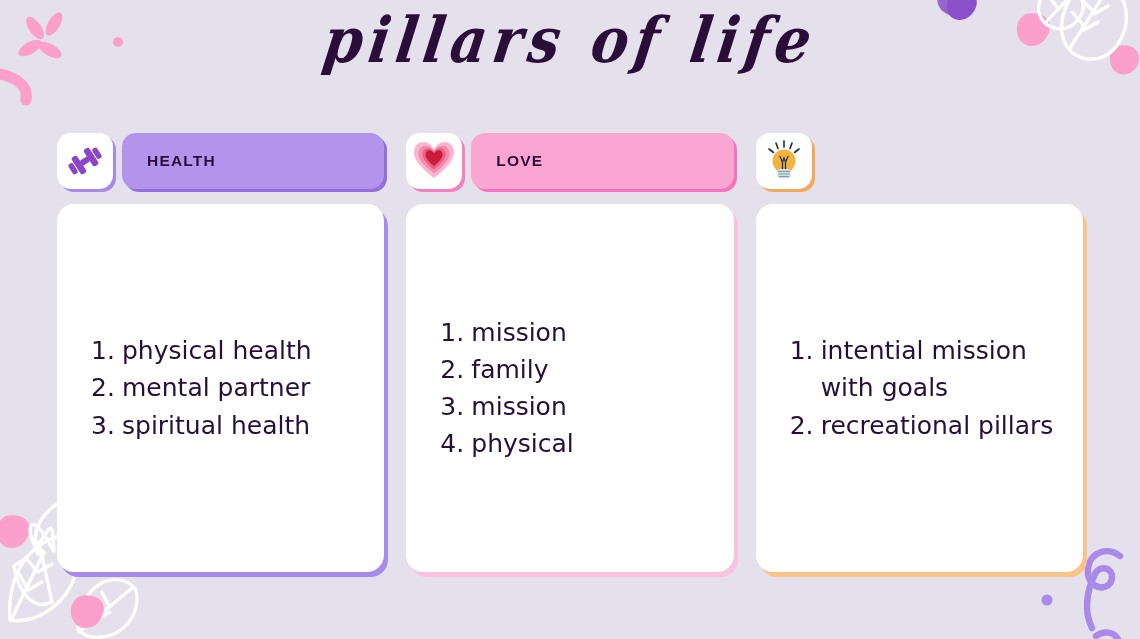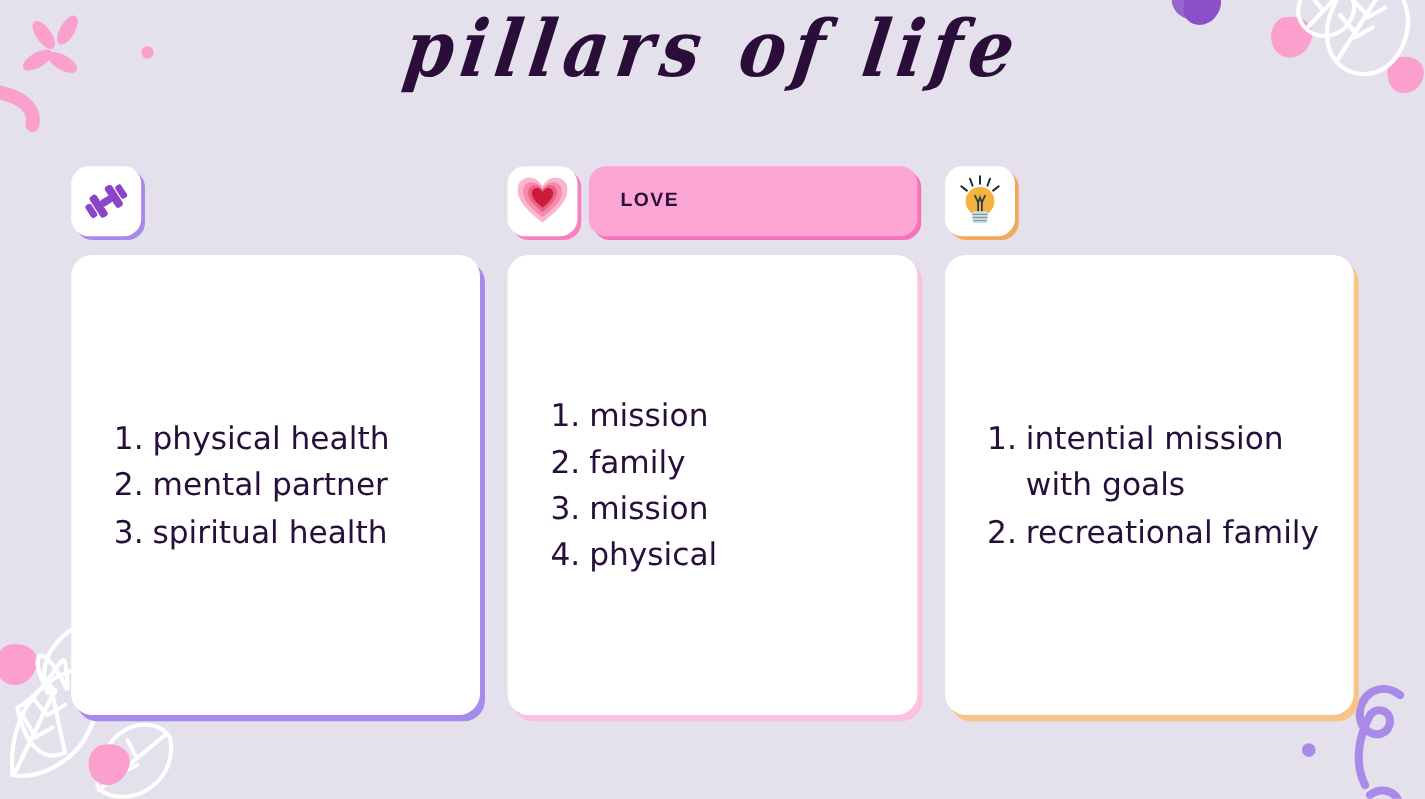--- a/index.html
+++ b/index.html
@@ -208,20 +208,23 @@
         <svg width="38" height="38" viewBox="0 0 38 38">
           <g transform="rotate(-33 19 19)" fill="#8c45c8">
             <rect x="2" y="13" width="5.5" height="12" rx="2.2"></rect>
             <rect x="8.5" y="9" width="6.5" height="20" rx="2.6"></rect>
             <rect x="14.5" y="16" width="9" height="6" rx="1.6"></rect>
             <rect x="23" y="9" width="6.5" height="20" rx="2.6"></rect>
             <rect x="30.5" y="13" width="5.5" height="12" rx="2.2"></rect>
           </g>
         </svg>
       </div>
+      <div class="pill">
+        <span>HEALTH</span>
+      </div>
     </div>
     <div class="card">
       <ol>
         <li>physical health</li>
         <li>mental partner</li>
         <li>spiritual health</li>
       </ol>
     </div>
   </div>
 
@@ -271,18 +274,18 @@
             <line x1="14.5" y1="31.5" x2="25.5" y2="31.5"></line>
             <line x1="14.8" y1="34" x2="25.2" y2="34"></line>
             <line x1="15.5" y1="36.5" x2="24.5" y2="36.5"></line>
           </g>
         </svg>
       </div>
     </div>
     <div class="card">
       <ol>
         <li>intential mission with goals</li>
-        <li>recreational family</li>
+        <li>recreational pillars</li>
       </ol>
     </div>
   </div>
 
 </div>
 
 </body></html>

